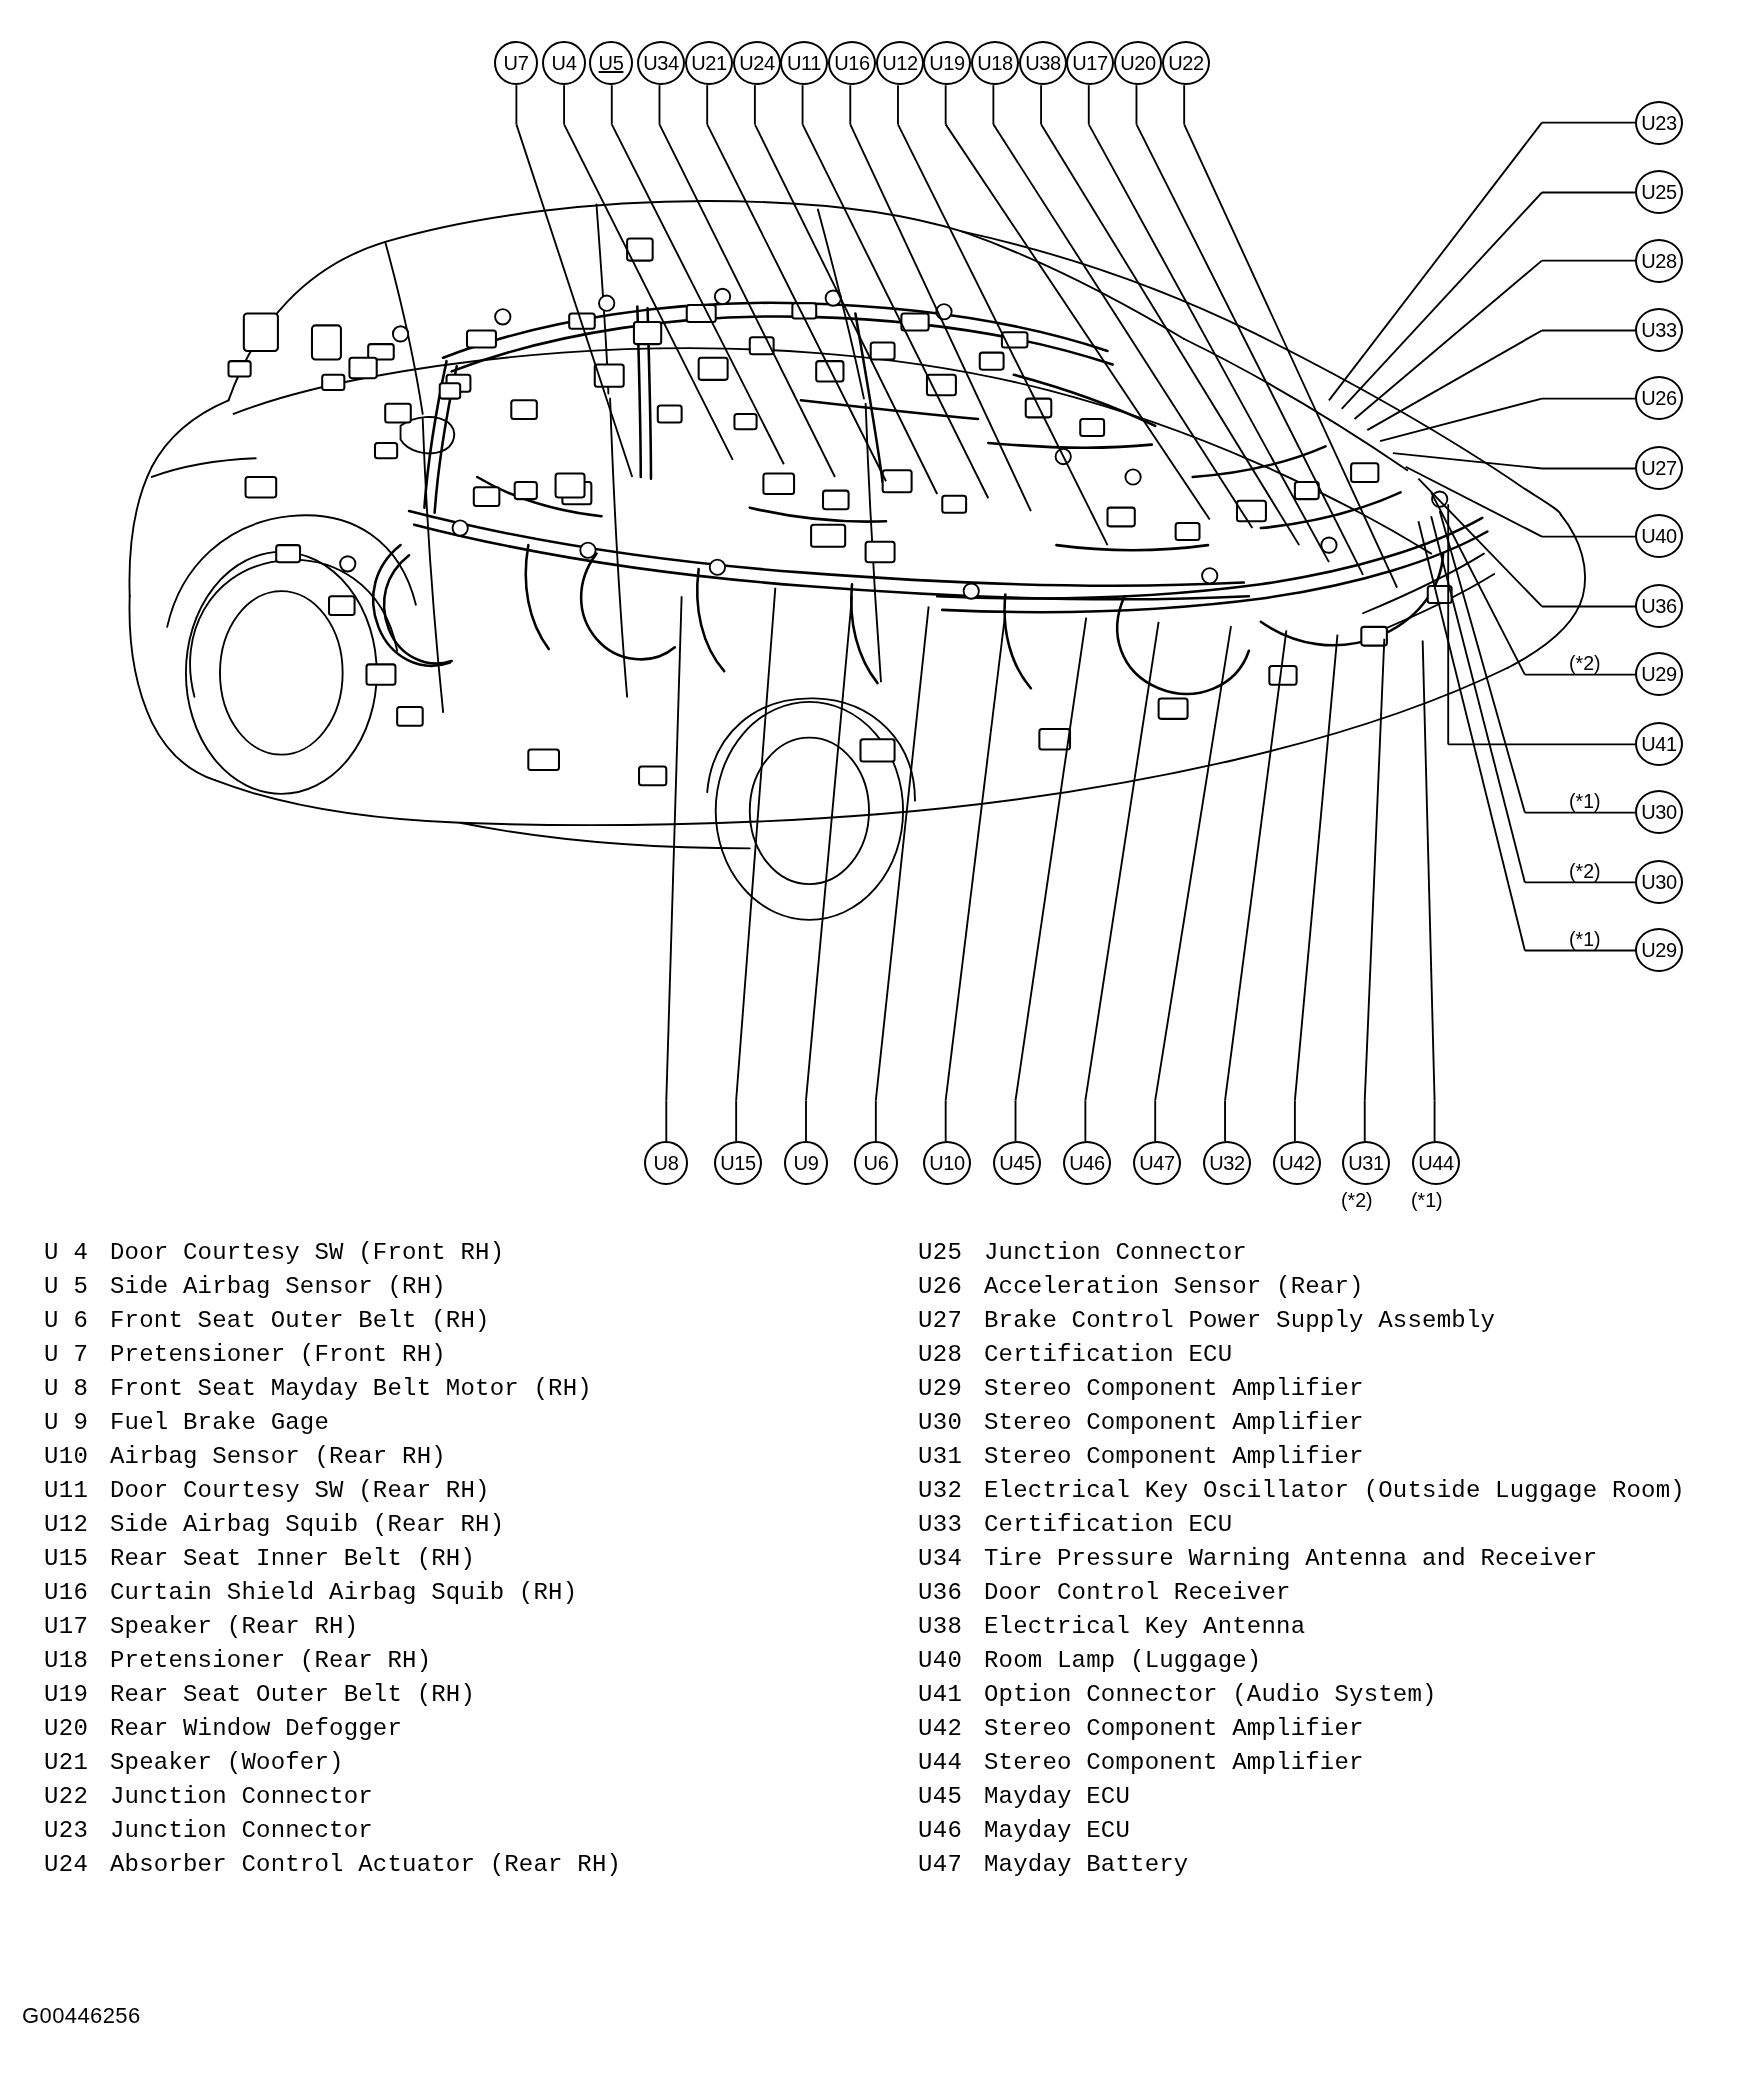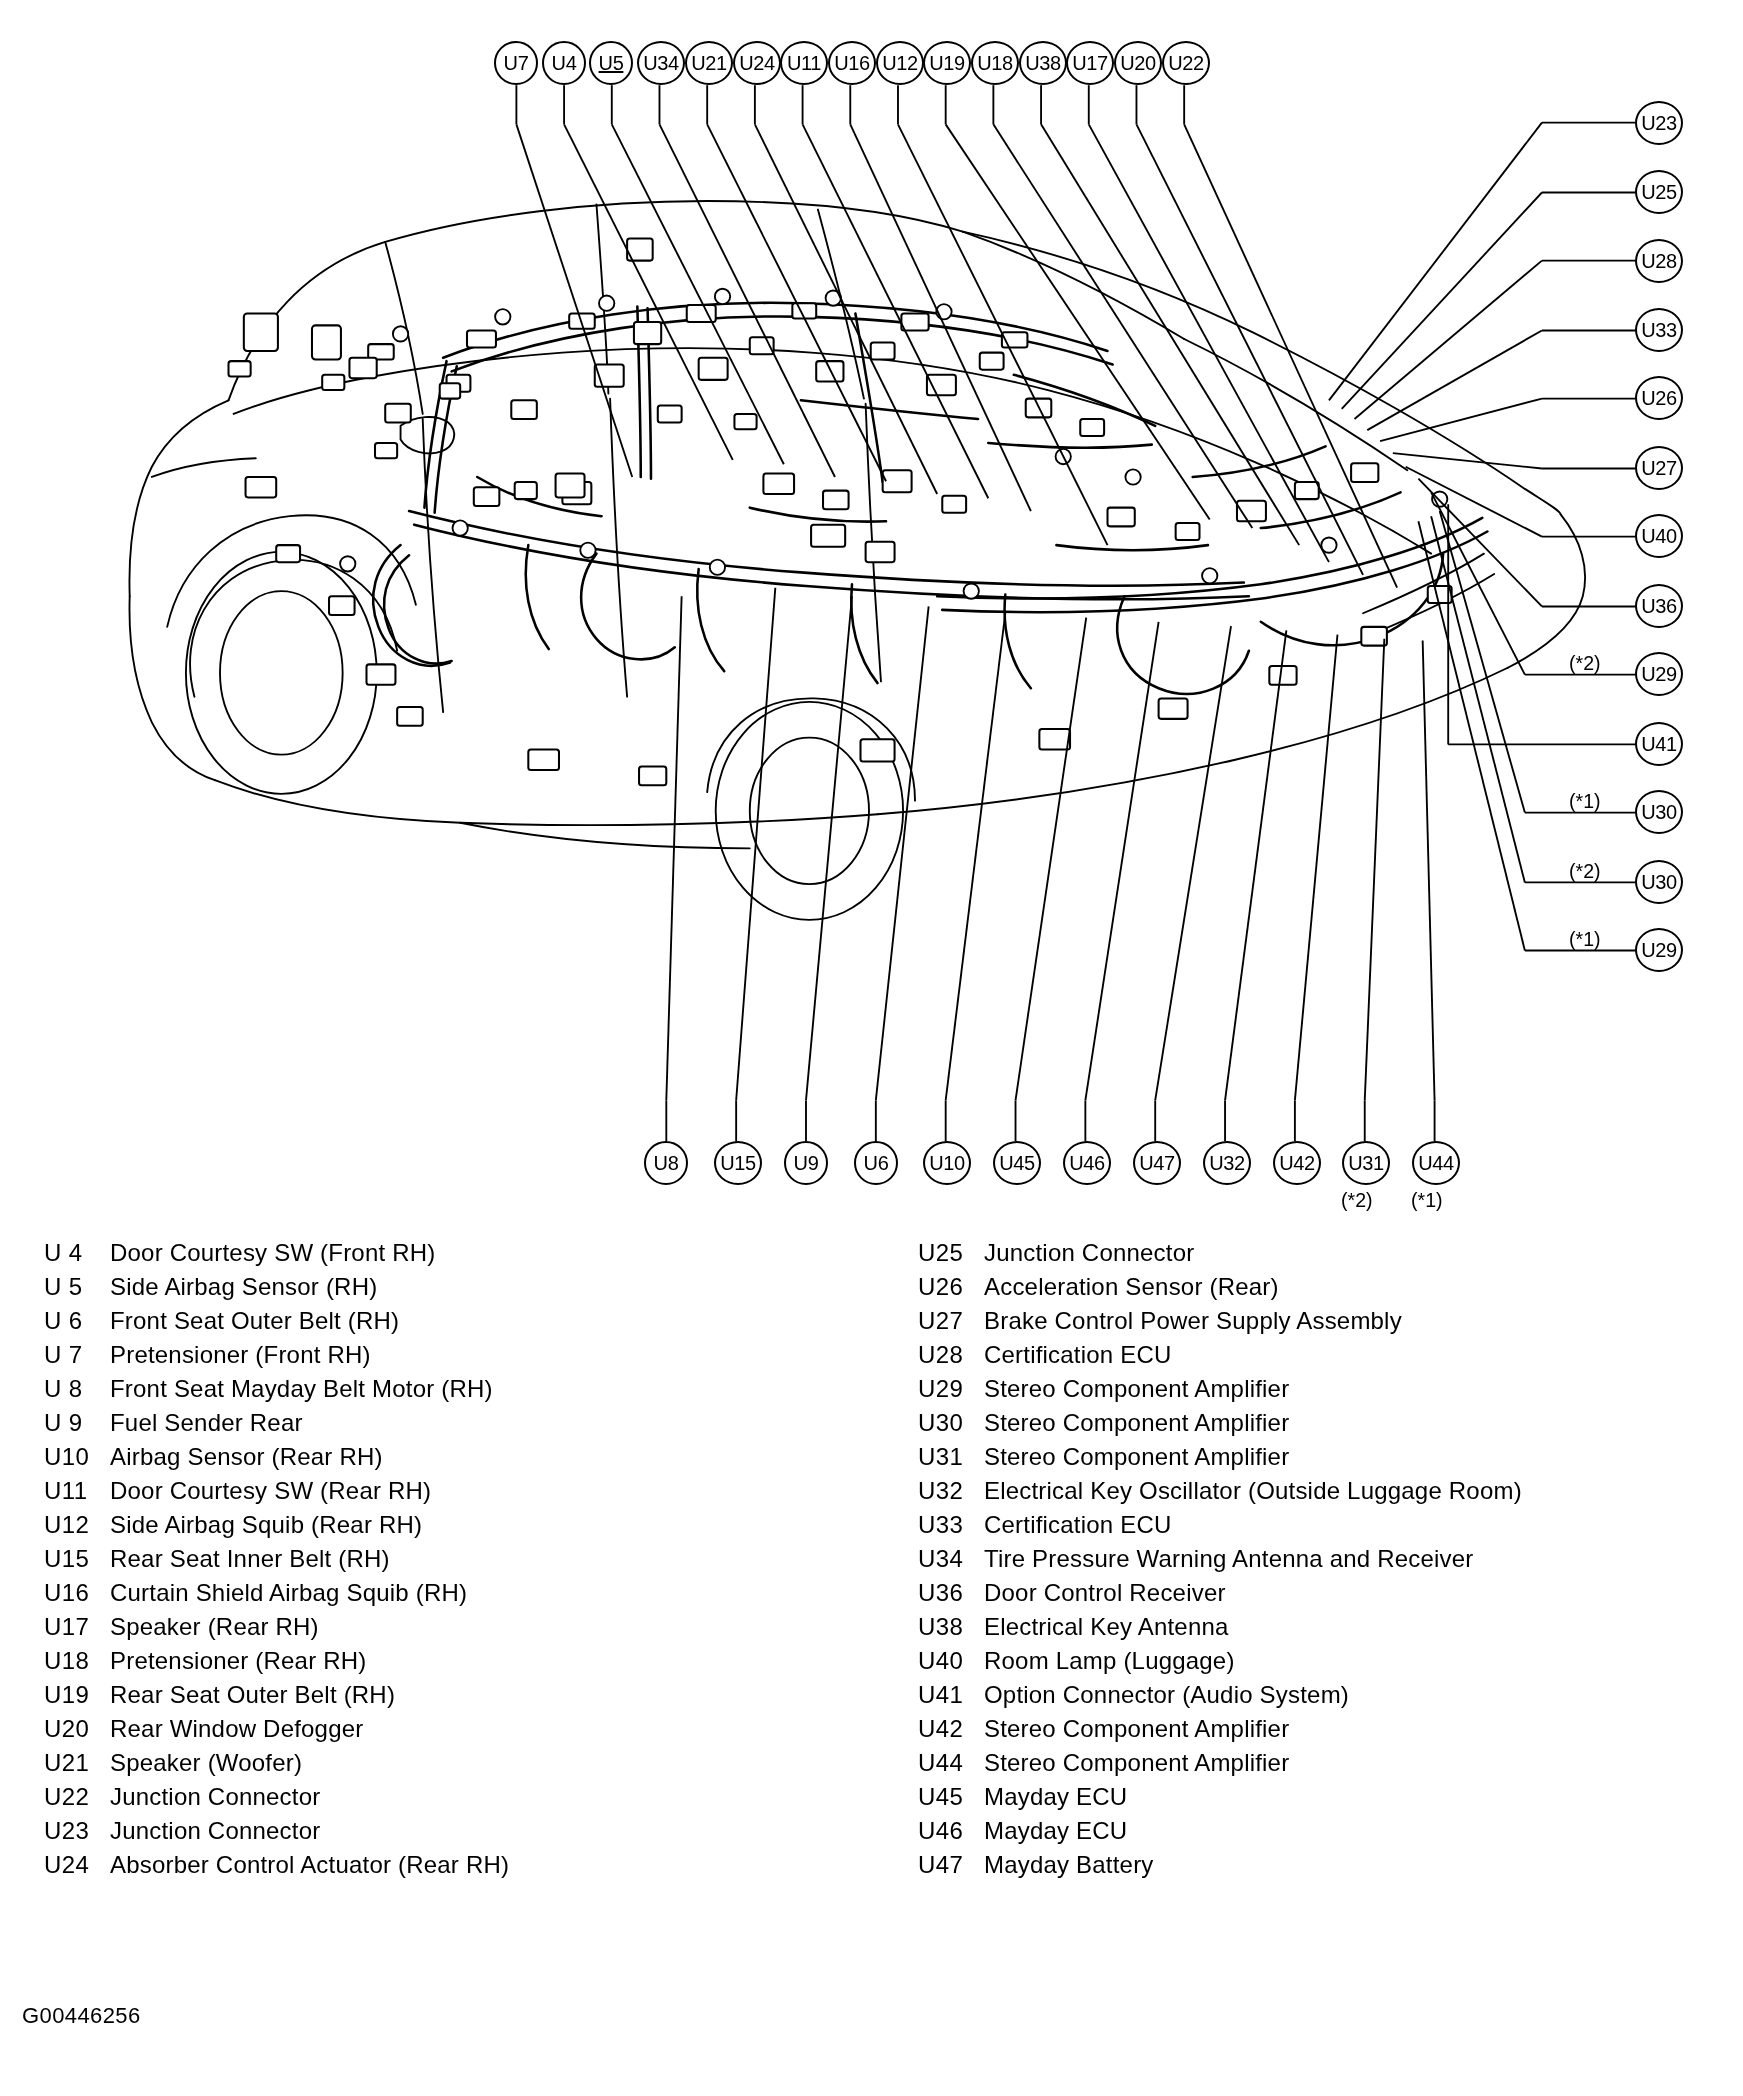--- a/index.html
+++ b/index.html
@@ -83,20 +83,21 @@
   }
   #legend-col-left  { left: 44px; }
   #legend-col-right { left: 918px; }
 
   .legend-row {
     display: flex;
     align-items: baseline;
     height: 34px;
     font-size: 24px;
     white-space: nowrap;
+    font-family: Liberation Mono, monospace;
   }
   .legend-code {
     width: 66px;
     flex: 0 0 66px;
     letter-spacing: 0.4px;
   }
   .legend-desc {
     letter-spacing: 0.2px;
   }
 
@@ -460,21 +461,21 @@
       <div class="legend-row">
         <span class="legend-code">U  7</span>
         <span class="legend-desc">Pretensioner (Front RH)</span>
       </div>
       <div class="legend-row">
         <span class="legend-code">U  8</span>
         <span class="legend-desc">Front Seat Mayday Belt Motor (RH)</span>
       </div>
       <div class="legend-row">
         <span class="legend-code">U  9</span>
-        <span class="legend-desc">Fuel Sender Rear</span>
+        <span class="legend-desc">Fuel Brake Gage</span>
       </div>
       <div class="legend-row">
         <span class="legend-code">U10</span>
         <span class="legend-desc">Airbag Sensor (Rear RH)</span>
       </div>
       <div class="legend-row">
         <span class="legend-code">U11</span>
         <span class="legend-desc">Door Courtesy SW (Rear RH)</span>
       </div>
       <div class="legend-row">

